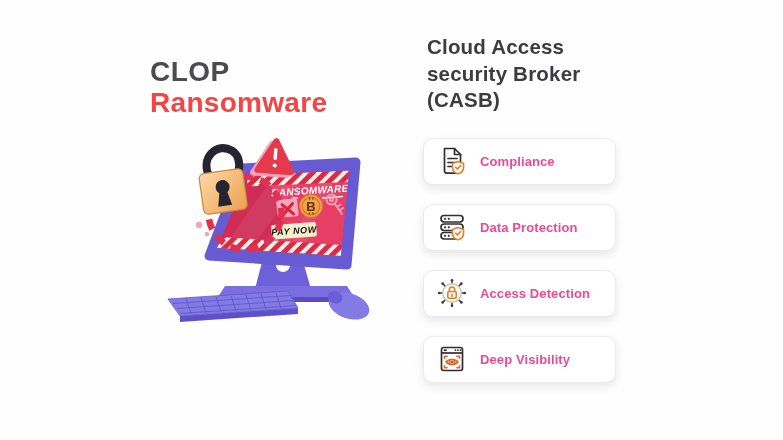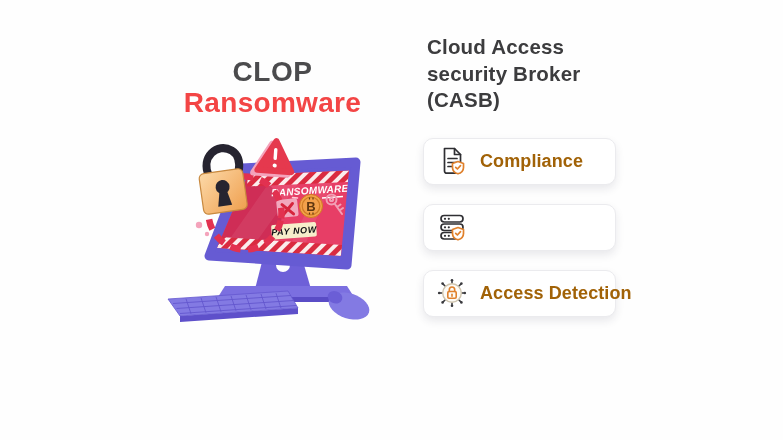--- a/index.html
+++ b/index.html
@@ -4,21 +4,21 @@
 <style>
   html,body{margin:0;padding:0;}
   body{
     width:783px;height:440px;position:relative;overflow:hidden;
     background:#fefefe;
     font-family:"Liberation Sans",sans-serif;
   }
   
   .title-block{
     position:absolute;left:150px;top:56px;width:245px;
-    text-align:center;line-height:1.12;
+    line-height:1.12;
   }
   .title-line1{
     display:block;font-size:28px;font-weight:800;color:#4b4b4d;letter-spacing:.5px;
   }
   .title-line2{
     display:block;font-size:28px;font-weight:800;color:#f34545;letter-spacing:.3px;
   }
   .illustration{
     position:absolute;left:150px;top:128px;width:250px;height:202px;
   }
@@ -31,21 +31,21 @@
   .cards{margin-top:24px;margin-left:-4px;}
   .card{
     width:193px;height:47px;box-sizing:border-box;
     background:#ffffff;border:1px solid #ebebee;border-radius:10px;
     box-shadow:0 4px 8px rgba(40,40,70,.10);
     display:flex;align-items:center;gap:12px;padding-left:12px;
     margin-bottom:19px;cursor:pointer;
   }
   .card .cicon{display:flex;align-items:center;justify-content:center;width:32px;height:32px;flex:none;}
   .card .clabel{
-    font-size:18px;font-weight:700;color:#a16207;letter-spacing:.1px;white-space:nowrap;
+    font-size:13px;font-weight:700;color:#ec4899;letter-spacing:.1px;white-space:nowrap;
   }
 </style>
 </head>
 <body>
 
 <div class="title-block">
   <span class="title-line1">CLOP</span>
   <span class="title-line2">Ransomware</span>
 </div>
 
@@ -175,20 +175,21 @@
               <circle cx="12.8" cy="7.8" r="1.1"></circle>
             <circle cx="9" cy="16.3" r="1.1"></circle>
               <circle cx="12.8" cy="16.3" r="1.1"></circle>
             <circle cx="9" cy="24.8" r="1.1"></circle>
               <circle cx="12.8" cy="24.8" r="1.1"></circle>
           </g>
           <path d="M22,16.5 L27.5,18.5 V22.4 C27.5,26 24.9,27.9 22,28.8 C19.1,27.9 16.5,26 16.5,22.4 V18.5 Z" fill="#ffffff" stroke="#e0812c" stroke-width="1.7" stroke-linejoin="round"></path>
           <path d="M19.7,22.3 l1.7,1.7 3.1,-3.4" fill="none" stroke="#e0812c" stroke-width="1.7" stroke-linecap="round" stroke-linejoin="round"></path>
         </svg>
       </span>
+      <span class="clabel">Data Protection</span>
     </div>
 
     <div class="card">
       <span class="cicon">
         <svg width="32" height="32" viewBox="0 0 32 32">
           <g stroke="#3a3a3e" stroke-width="1.5" stroke-linecap="round">
             <path d="M16,6.5 V4 M16,25.5 V28 M6.5,16 H4 M25.5,16 H28
                      M9.3,9.3 L7.4,7.4 M22.7,9.3 L24.6,7.4 M9.3,22.7 L7.4,24.6 M22.7,22.7 L24.6,24.6"></path>
           </g>
           <g fill="#3a3a3e">
@@ -205,15 +206,34 @@
           <g fill="none" stroke="#e0812c" stroke-width="1.6" stroke-linejoin="round" stroke-linecap="round">
             <path d="M13.3,14.5 v-1.8 a2.7,2.7 0 0 1 5.4,0 v1.8"></path>
             <rect x="11.8" y="14.5" width="8.4" height="6.8" rx="1.2"></rect>
             <path d="M16,17.3 V19.2"></path>
           </g>
         </svg>
       </span>
       <span class="clabel">Access Detection</span>
     </div>
 
+    <div class="card">
+      <span class="cicon">
+        <svg width="32" height="32" viewBox="0 0 32 32">
+          <rect x="5.5" y="4.5" width="21" height="23" rx="2.2" fill="#ffffff" stroke="#2f2f33" stroke-width="1.7"></rect>
+          <path d="M5.5,10 H26.5" stroke="#2f2f33" stroke-width="1.7"></path>
+          <rect x="7.8" y="6.3" width="2.8" height="1.8" fill="#2f2f33"></rect>
+          <circle cx="19.5" cy="7.2" r="0.85" fill="#2f2f33"></circle>
+          <circle cx="22" cy="7.2" r="0.85" fill="#2f2f33"></circle>
+          <circle cx="24.5" cy="7.2" r="0.85" fill="#2f2f33"></circle>
+          <g fill="none" stroke="#e2641f" stroke-width="1.6" stroke-linecap="round" stroke-linejoin="round">
+            <path d="M8.5,15.3 v-2.1 h2.6 M20.9,13.2 h2.6 v2.1 M8.5,22.7 v2.1 h2.6 M23.5,22.7 v2.1 h-2.6"></path>
+          </g>
+          <path d="M10,19 C12.3,15.7 19.7,15.7 22,19 C19.7,22.3 12.3,22.3 10,19 Z" fill="#fbe3d2" stroke="#e2641f" stroke-width="1.5" stroke-linejoin="round"></path>
+          <circle cx="16" cy="19" r="2.6" fill="none" stroke="#e2641f" stroke-width="1.4"></circle>
+          <circle cx="16" cy="19" r="1.1" fill="#8a3a10"></circle>
+        </svg>
+      </span>
+      <span class="clabel">Deep Visibility</span>
+    </div>
 
   </div>
 </div>
 
 </body></html>

